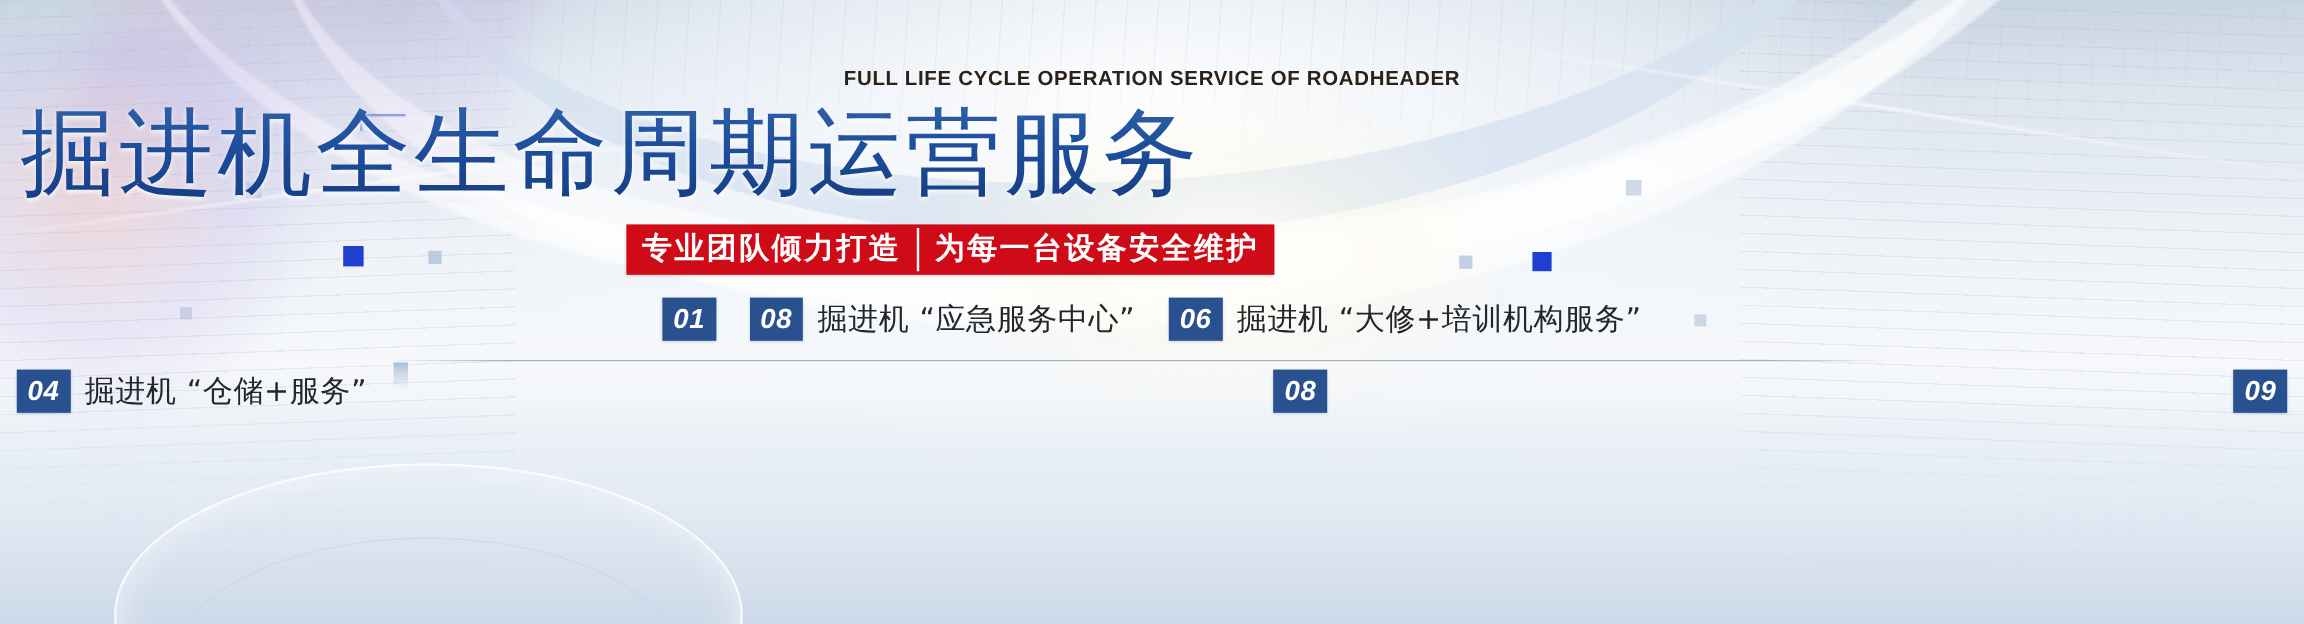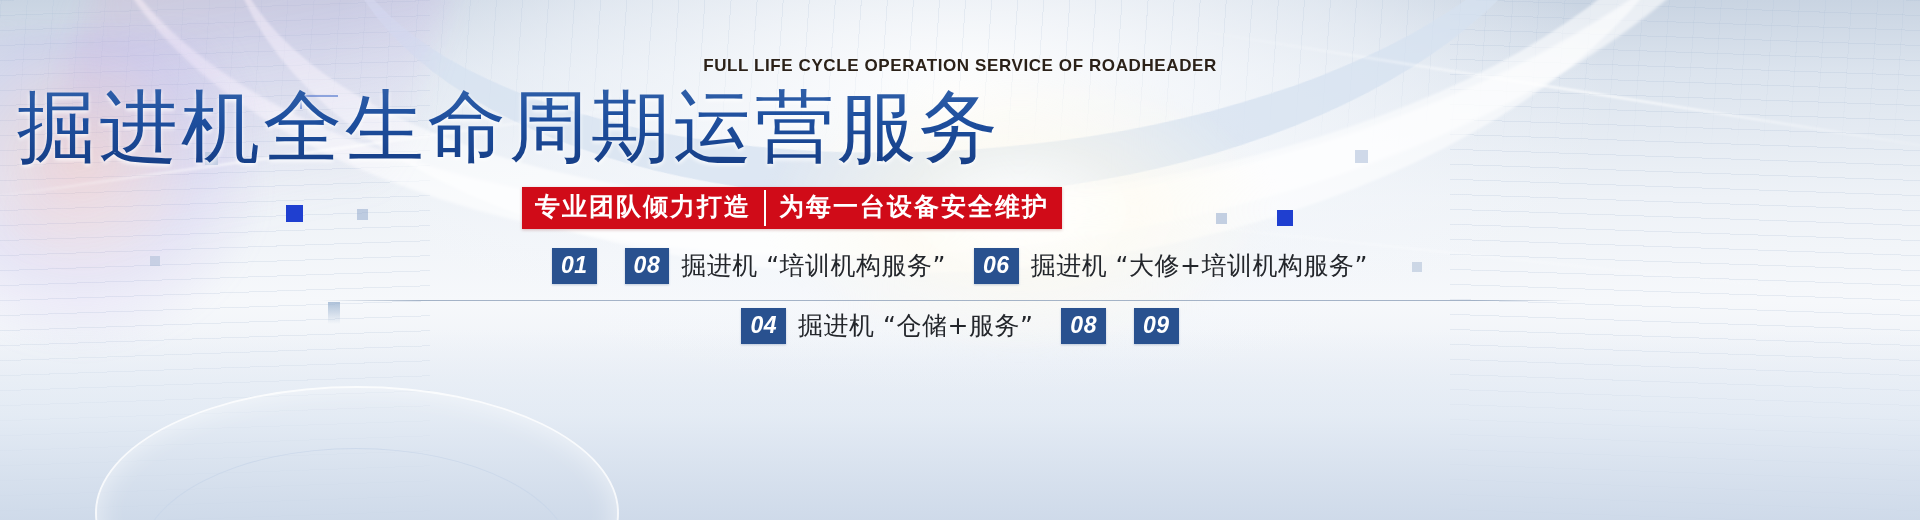--- a/index.html
+++ b/index.html
@@ -119,21 +119,21 @@
   }
   .divider-tick{
     position:absolute;top:302px;left:328px;width:12px;height:22px;
     background:linear-gradient(180deg,rgba(150,175,205,0.75),rgba(150,175,205,0));
   }
   .rows{position:absolute;top:0;left:0;width:1920px;}
   .row{
     position:absolute;left:0;width:1920px;display:flex;justify-content:center;align-items:center;
   }
   .row1{top:248px;}
-  .row2{top:308px;}
+  .row2{top:308px;justify-content:space-between;}
   .item{display:flex;align-items:center;margin:0 14px;}
   .num{
     background:#29518f;color:#ffffff;font-size:23px;font-weight:bold;font-style:italic;
     font-family:"Liberation Sans","DejaVu Sans",sans-serif;
     padding:3px 9px 4px 9px;letter-spacing:0.5px;line-height:1.25;
     box-shadow:0 1px 2px rgba(40,70,120,0.25);
   }
   .item-text{
     margin-left:12px;font-size:25px;color:#23262b;letter-spacing:0.5px;
     font-family:"DejaVu Sans","Liberation Sans",sans-serif;white-space:nowrap;
@@ -189,21 +189,21 @@
       </div>
     </div>
 
     <div class="rows">
       <div class="row row1">
         <div class="item">
           <span class="num">01</span>
         </div>
         <div class="item">
           <span class="num">08</span>
-          <span class="item-text">掘进机 “培训机构服务”</span>
+          <span class="item-text">掘进机 “应急服务中心”</span>
         </div>
         <div class="item">
           <span class="num">06</span>
           <span class="item-text">掘进机 “大修+培训机构服务”</span>
         </div>
       </div>
 
       <div class="divider"></div>
       <div class="divider-tick"></div>
 

